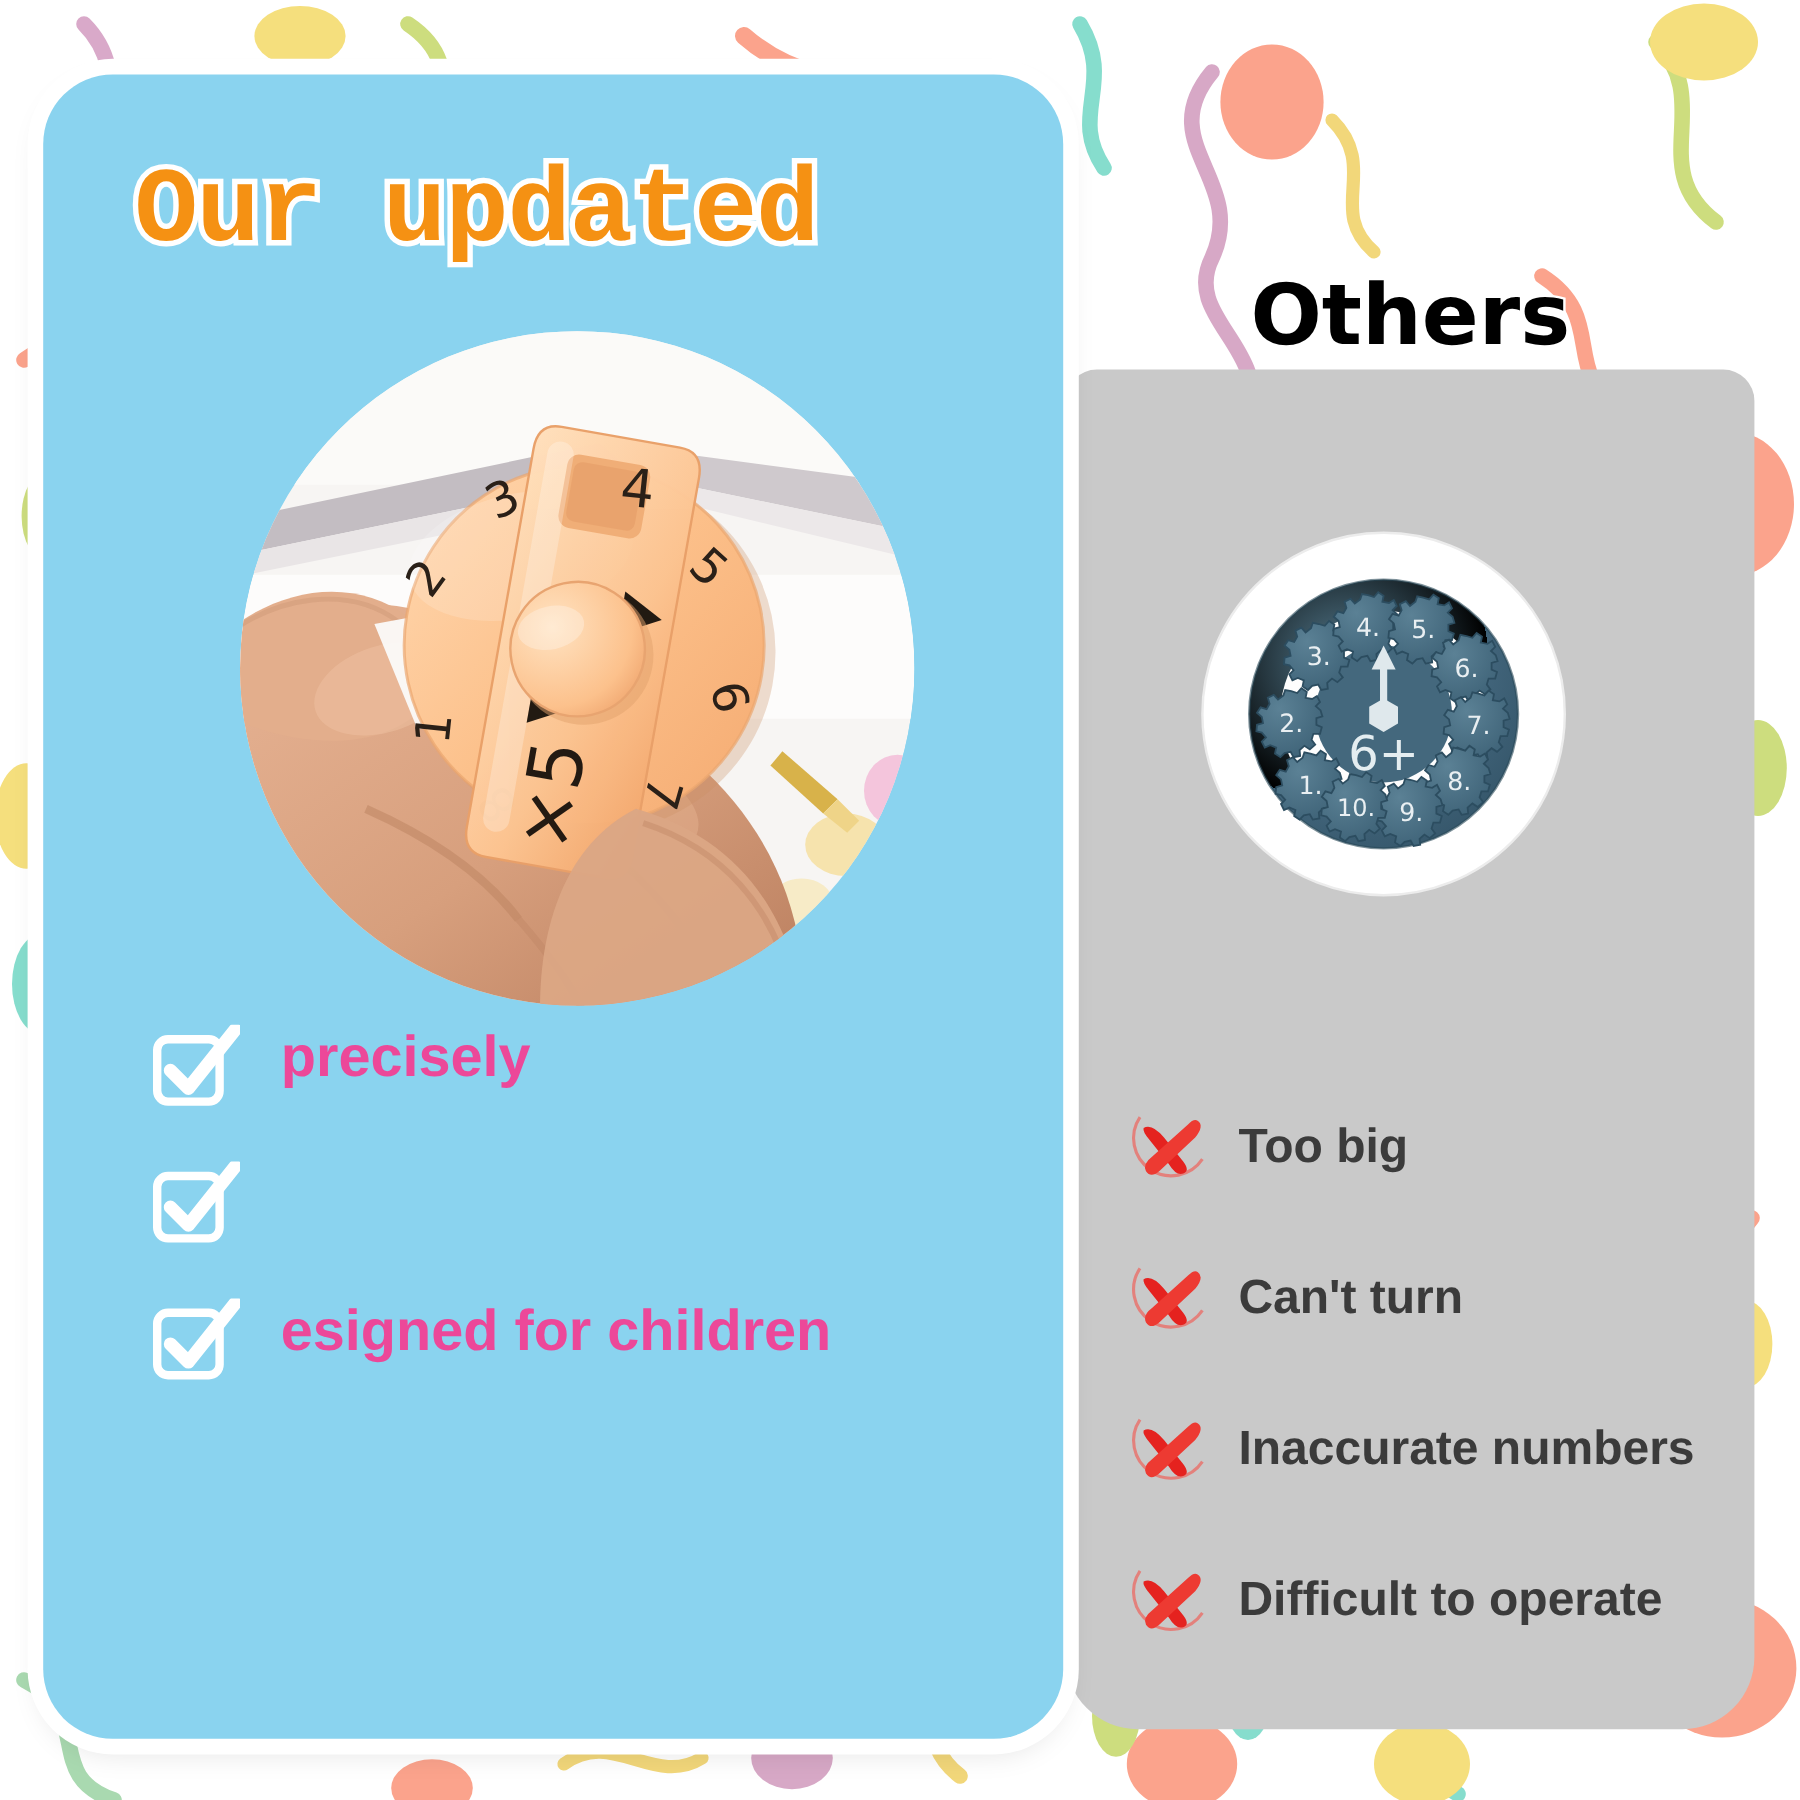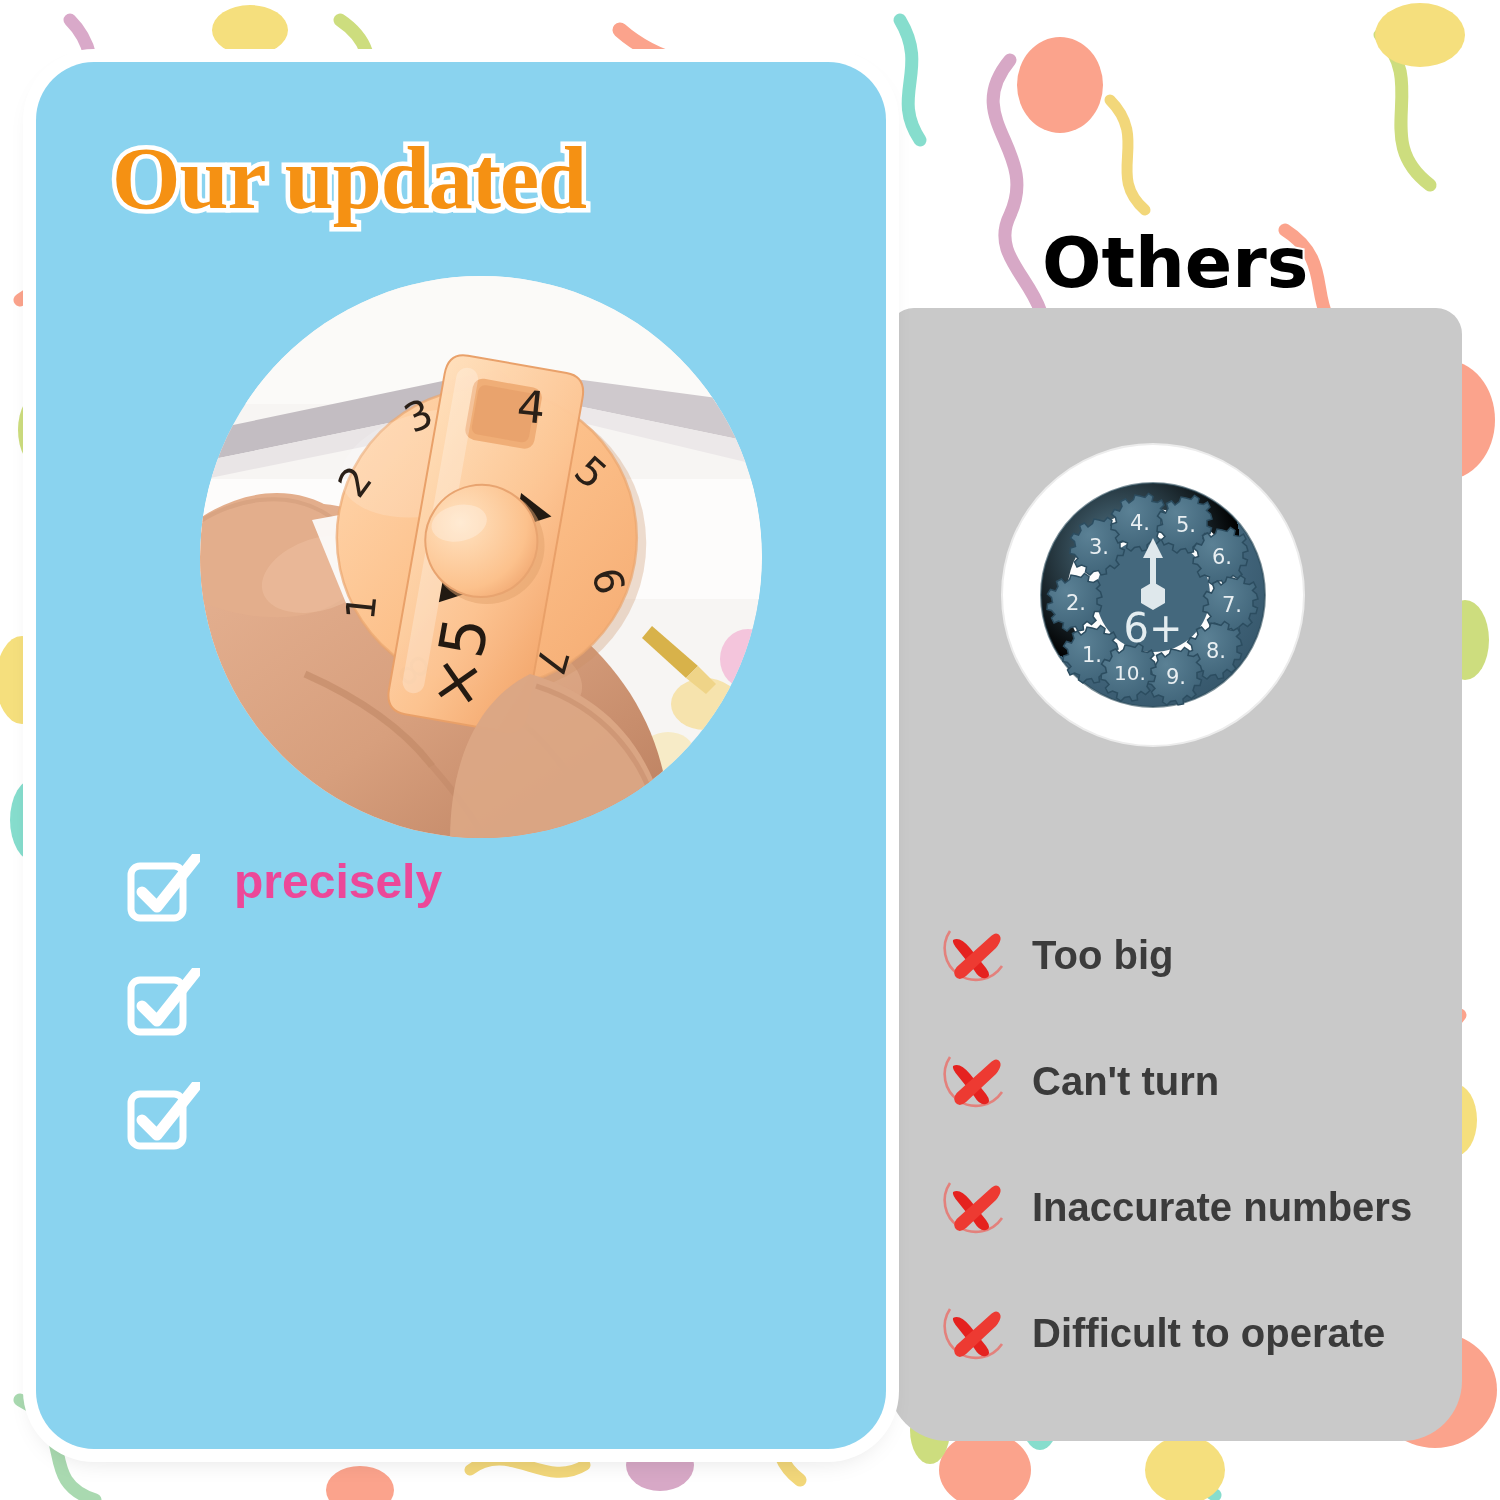--- a/index.html
+++ b/index.html
@@ -33,21 +33,21 @@
   }
 
   
   #our-title {
     position:absolute; left:112px; top:128px;
     z-index:6;
     font-size:88px; font-weight:bold; letter-spacing:-1px;
     color:#f59113;
     -webkit-text-stroke:9px #ffffff;
     paint-order:stroke fill;
-    font-family:Liberation Serif, serif;
+    font-family:Liberation Mono, monospace;
     white-space:nowrap;
     text-align:center;
   }
   #others-title {
     position:absolute; left:1042px; top:222px;
     z-index:6;
     font-size:70px; font-weight:bold; letter-spacing:0px;
     color:#000000;
     -webkit-text-stroke:4px #ffffff;
     paint-order:stroke fill;
@@ -380,20 +380,21 @@
       <path d="M16 38 L31 53 L70 4" fill="none" stroke="#ffffff" stroke-width="11" stroke-linecap="round" stroke-linejoin="round"></path>
     </svg>
   </div>
 
 
   <div class="feat-row">
     <svg class="feat-icon" viewBox="0 0 74 74">
       <rect x="5" y="12" width="52" height="52" rx="9" fill="none" stroke="#ffffff" stroke-width="7"></rect>
       <path d="M16 38 L31 53 L70 4" fill="none" stroke="#ffffff" stroke-width="11" stroke-linecap="round" stroke-linejoin="round"></path>
     </svg>
+    <div class="feat-text">esigned for children</div>
   </div>
 
 </div>
 
 <div id="con-list">
 
   <div class="con-row">
     <svg class="con-icon" viewBox="0 0 74 74">
       <path d="M10 13 A30 30 0 1 0 62 48" fill="none" stroke="#e8746f" stroke-width="2.6" opacity="0.85"></path>
       <path d="M13 22 Q20 18 30 30 L46 50 Q52 58 46 60 Q40 62 34 52 L18 32 Q12 25 13 22 Z" fill="#e5221f"></path>

